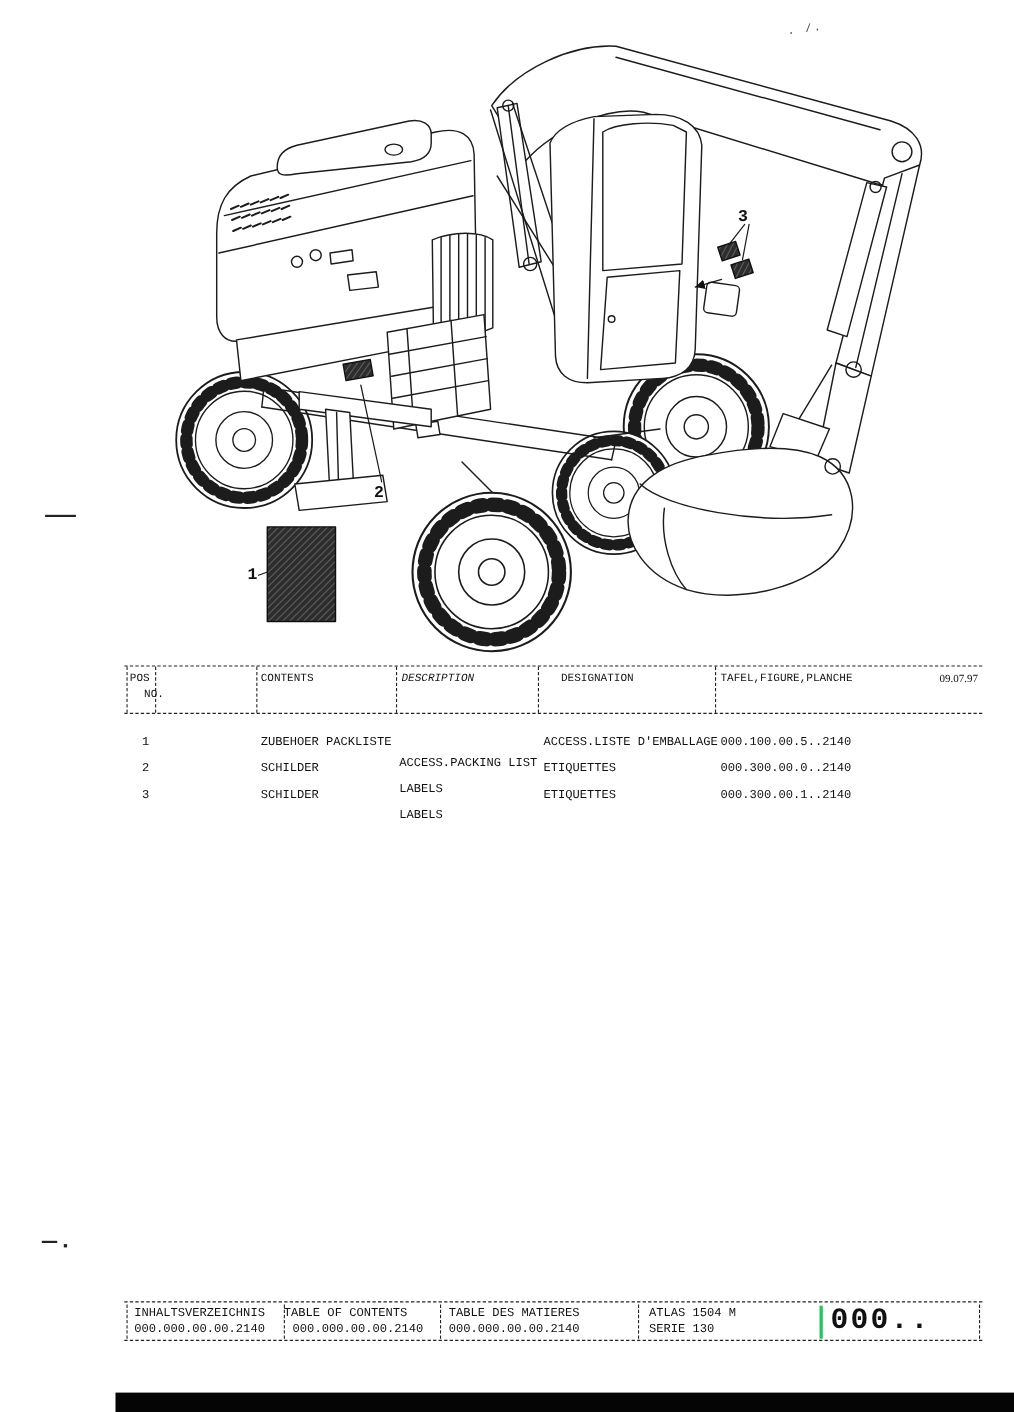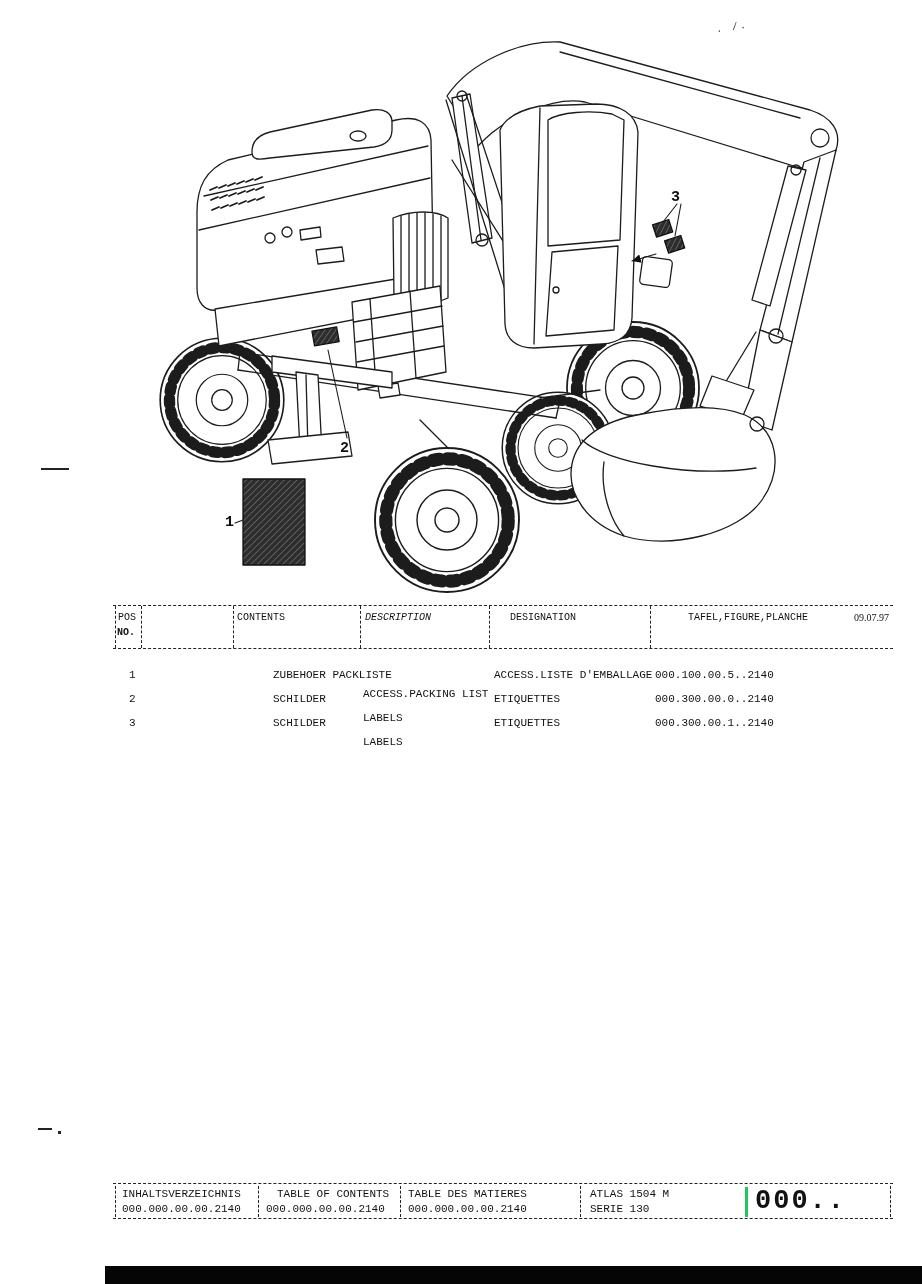--- a/index.html
+++ b/index.html
@@ -15,21 +15,21 @@
 
   
   .parts-table { position:absolute; left:113px; top:605px; width:780px; }
   .pt-hline { position:absolute; left:0; width:780px; height:0; border-top:1.4px dashed #222; }
   .vsep { position:absolute; top:1px; height:42px; width:0; border-left:1.4px dashed #222; }
   .hcell { position:absolute; font-size:10px; white-space:pre; }
   .pt-rows { position:absolute; left:0; top:60px; width:780px; }
   .pt-row { position:relative; height:24px; }
   .pt-row span { position:absolute; top:4px; font-size:11px; white-space:pre; }
   .c-pos   { left:16px; }
-  .c-ben   { left:124px;margin-left:36px; }
+  .c-ben   { left:124px; }
   .c-desc  { left:250px;margin-top:19px; }
   .c-desig { left:381px; }
   .c-tafel { left:542px; }
 
   
   .footer-box { position:absolute; left:113px; top:1183px; width:780px; height:36px;
     border-top:1.4px dashed #222; border-bottom:1.4px dashed #222; }
   .ft-vsep { position:absolute; top:2px; height:31px; width:0; border-left:1.4px dashed #222; }
   .ft-cell { position:absolute; top:0; }
   .ft-line { position:absolute; font-size:11px; white-space:pre; }
@@ -188,25 +188,25 @@
 
     <div>
       <div class="vsep" style="left:2px;"></div>
       <div class="vsep" style="left:28px;"></div>
       <div class="vsep" style="left:120px;"></div>
       <div class="vsep" style="left:247px;"></div>
       <div class="vsep" style="left:376px;"></div>
       <div class="vsep" style="left:537px;"></div>
 
       <span class="hcell" style="left:5px;top:7px;">POS</span>
-      <span class="hcell" style="left:4px;top:22px;font-weight:bold;">NO.</span>
+      <span class="hcell" style="left:18px;top:22px;">NO.</span>
       <span class="hcell" style="left:124px;top:7px;">CONTENTS</span>
       <span class="hcell" style="left:252px;top:7px;font-style:italic;">DESCRIPTION</span>
       <span class="hcell" style="left:397px;top:7px;">DESIGNATION</span>
-      <span class="hcell" style="left:542px;top:7px;margin-left:33px;">TAFEL,FIGURE,PLANCHE</span>
+      <span class="hcell" style="left:542px;top:7px;">TAFEL,FIGURE,PLANCHE</span>
       <span class="hcell" style="right:4px;top:7px;font-family:Liberation Serif, serif;">09.07.97</span>
     </div>
 
     <div class="pt-rows">
       <div class="pt-row">
         <span class="c-pos">1</span>
         <span class="c-ben">ZUBEHOER PACKLISTE</span>
         <span class="c-desc">ACCESS.PACKING LIST</span>
         <span class="c-desig">ACCESS.LISTE D'EMBALLAGE</span>
         <span class="c-tafel">000.100.00.5..2140</span>
@@ -233,21 +233,21 @@
     <div class="ft-vsep" style="left:145px;"></div>
     <div class="ft-vsep" style="left:287px;"></div>
     <div class="ft-vsep" style="left:467px;"></div>
     <div class="ft-vsep" style="left:777px;"></div>
 
     <div class="ft-cell">
       <span class="ft-line" style="left:9px;top:4px;">INHALTSVERZEICHNIS</span>
       <span class="ft-line" style="left:9px;top:19px;">000.000.00.00.2140</span>
     </div>
     <div class="ft-cell">
-      <span class="ft-line" style="left:164px;top:4px;">TABLE OF CONTENTS</span>
+      <span class="ft-line" style="left:145px;top:4px;">TABLE OF CONTENTS</span>
       <span class="ft-line" style="left:153px;top:19px;">000.000.00.00.2140</span>
     </div>
     <div class="ft-cell">
       <span class="ft-line" style="left:295px;top:4px;">TABLE DES MATIERES</span>
       <span class="ft-line" style="left:295px;top:19px;">000.000.00.00.2140</span>
     </div>
     <div class="ft-cell">
       <span class="ft-line" style="left:477px;top:4px;text-align:center;">ATLAS 1504 M</span>
       <span class="ft-line" style="left:477px;top:19px;">SERIE 130</span>
     </div>

